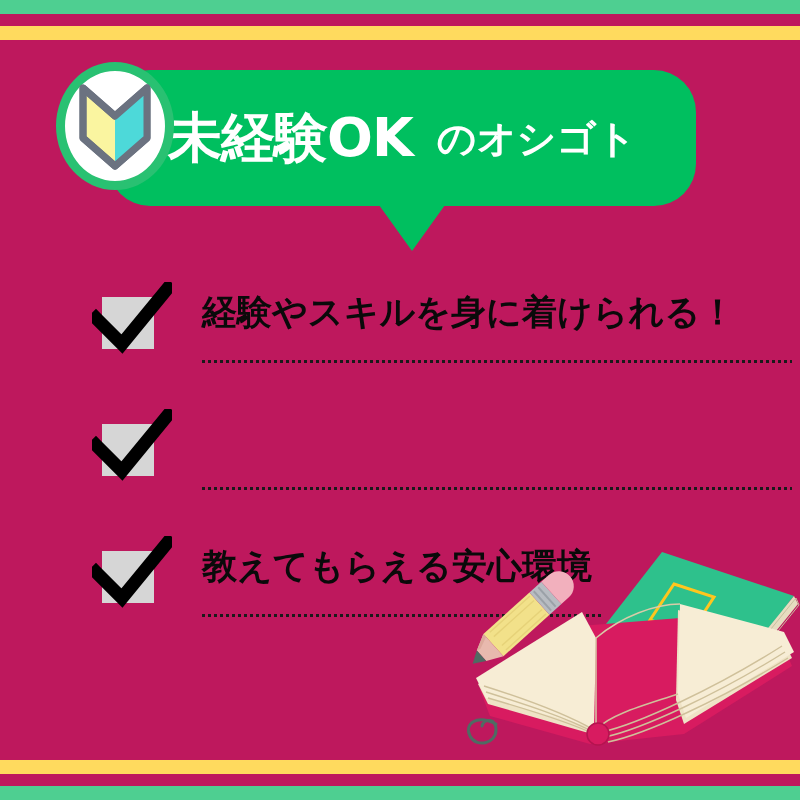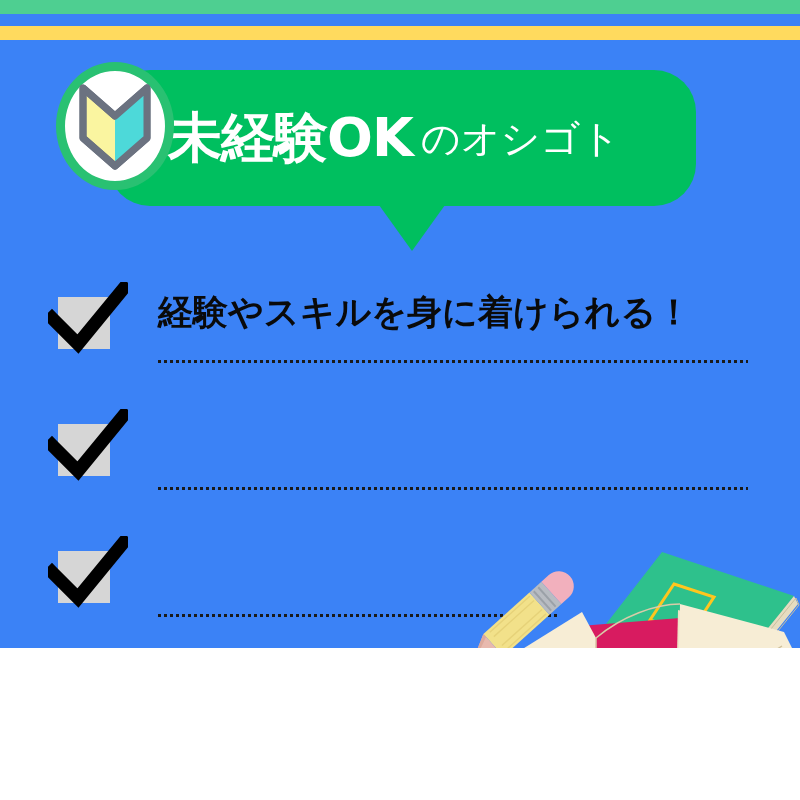--- a/index.html
+++ b/index.html
@@ -10,22 +10,22 @@
   body {
     width: 800px;
     height: 800px;
     background: #ffffff;
     font-family: "DejaVu Sans", "Liberation Sans", sans-serif;
     overflow: hidden;
   }
   .poster {
     position: relative;
     width: 800px;
-    height: 648px;
-    background: #3b82f6;
+    height: 800px;
+    background: #be185d;
     overflow: hidden;
   }
 
   
   .stripe {
     position: absolute;
     left: 0;
     width: 800px;
   }
   .stripe-top-green   { top: 0px;   height: 14px; background: #4ECF91; }
@@ -75,24 +75,24 @@
     white-space: nowrap;
   }
   .bubble-main {
     font-size: 54px;
     font-weight: 700;
     letter-spacing: -1px;
     line-height: 1;
   }
   .bubble-sub {
     font-size: 39px;
-    font-weight: 400;
+    font-weight: 700;
     letter-spacing: 0px;
     line-height: 1;
-    margin-left: 8px;
+    margin-left: 24px;
   }
 
   
   .badge {
     position: absolute;
     left: 56px;
     top: 62px;
     width: 118px;
     height: 128px;
   }
@@ -118,20 +118,21 @@
   
   .list {
     position: absolute;
     left: 0;
     top: 282px;
     width: 800px;
   }
   .list-item {
     position: relative;
     height: 127px;
+    margin-left: 44px;
   }
   .check-box {
     position: absolute;
     left: 58px;
     top: 15px;
     width: 52px;
     height: 52px;
     background: #D6D6D6;
   }
   .check-mark {
@@ -219,20 +220,21 @@
         <path d="M4 36 L30 62 L76 6" fill="none" stroke="#000000" stroke-width="13" stroke-linecap="square" stroke-linejoin="miter"></path>
       </svg>
       <div class="item-rule rule-w2"></div>
     </div>
 
     <div class="list-item">
       <div class="check-box"></div>
       <svg class="check-mark" viewBox="0 0 80 72">
         <path d="M4 36 L30 62 L76 6" fill="none" stroke="#000000" stroke-width="13" stroke-linecap="square" stroke-linejoin="miter"></path>
       </svg>
+      <div class="item-text">教えてもらえる安心環境</div>
       <div class="item-rule rule-w3"></div>
     </div>
 
   </div>
 
   <svg class="illus" viewBox="0 0 340 230">
 
     <g>
       <path d="M142 94 L198 22 L330 66 L288 118 Z" fill="#1FA97A"></path>
       <path d="M144 86 L200 14 L332 58 L290 110 Z" fill="#2EC18C"></path>

